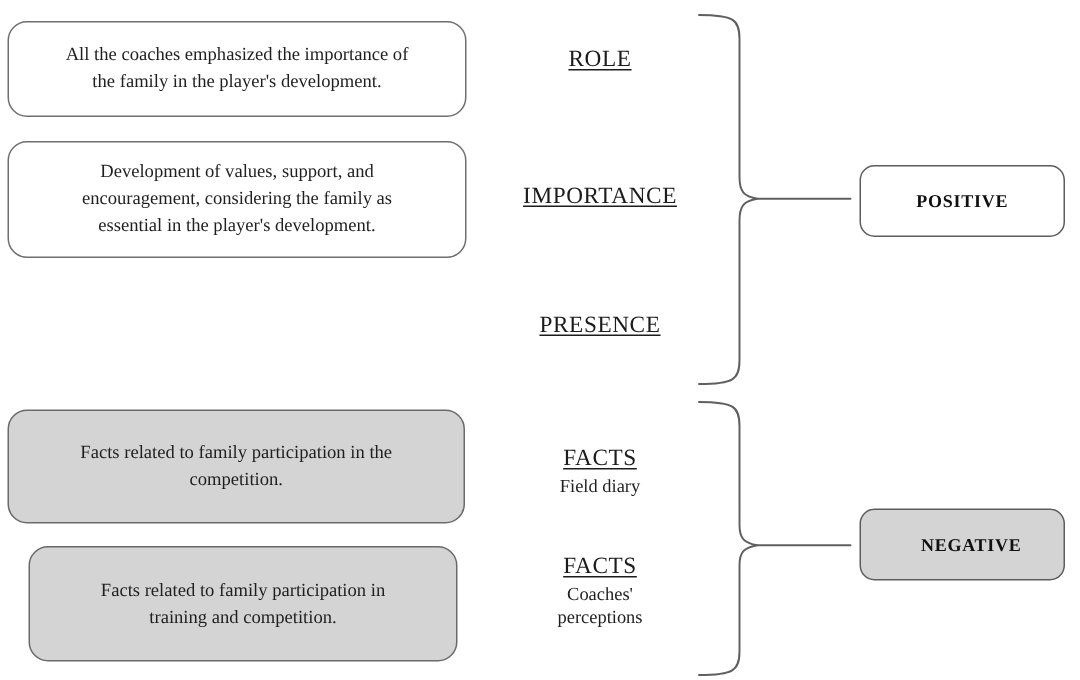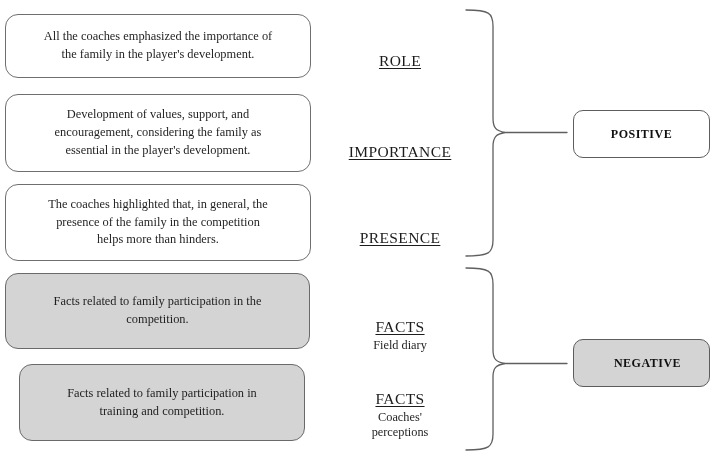--- a/index.html
+++ b/index.html
@@ -55,21 +55,20 @@
   #box-2 { left: 5px;  top: 184px; width: 306px; height: 77px; }
   #box-3 { left: 5px;  top: 273px; width: 305px; height: 76px; }
   #box-4 { left: 5px;  top: 364px; width: 286px; height: 77px; margin-left: 14px; }
 
   
   .cat {
     position: absolute;
     text-align: center;
     width: 190px;
     left: 305px;
-    margin-top: 21px;
   }
   .cat-title {
     display: inline-block;
     font-size: 15.5px;
     letter-spacing: 0.4px;
     text-decoration: underline;
     text-underline-offset: 2px;
     color: #1c1c1c;
   }
   .cat-sub {
@@ -152,25 +151,20 @@
     <span class="stmt-text">All the coaches emphasized the importance of
 the family in the player's development.</span>
   </div>
 
   <div class="stmt-box" id="box-1">
     <span class="stmt-text">Development of values, support, and
 encouragement, considering the family as
 essential in the player's development.</span>
   </div>
 
-  <div class="stmt-box" id="box-2">
-    <span class="stmt-text">The coaches highlighted that, in general, the
-presence of the family in the competition
-helps more than hinders.</span>
-  </div>
 
   <div class="stmt-box filled" id="box-3">
     <span class="stmt-text">Facts related to family participation in the
 competition.</span>
   </div>
 
   <div class="stmt-box filled" id="box-4">
     <span class="stmt-text">Facts related to family participation in
 training and competition.</span>
   </div>

